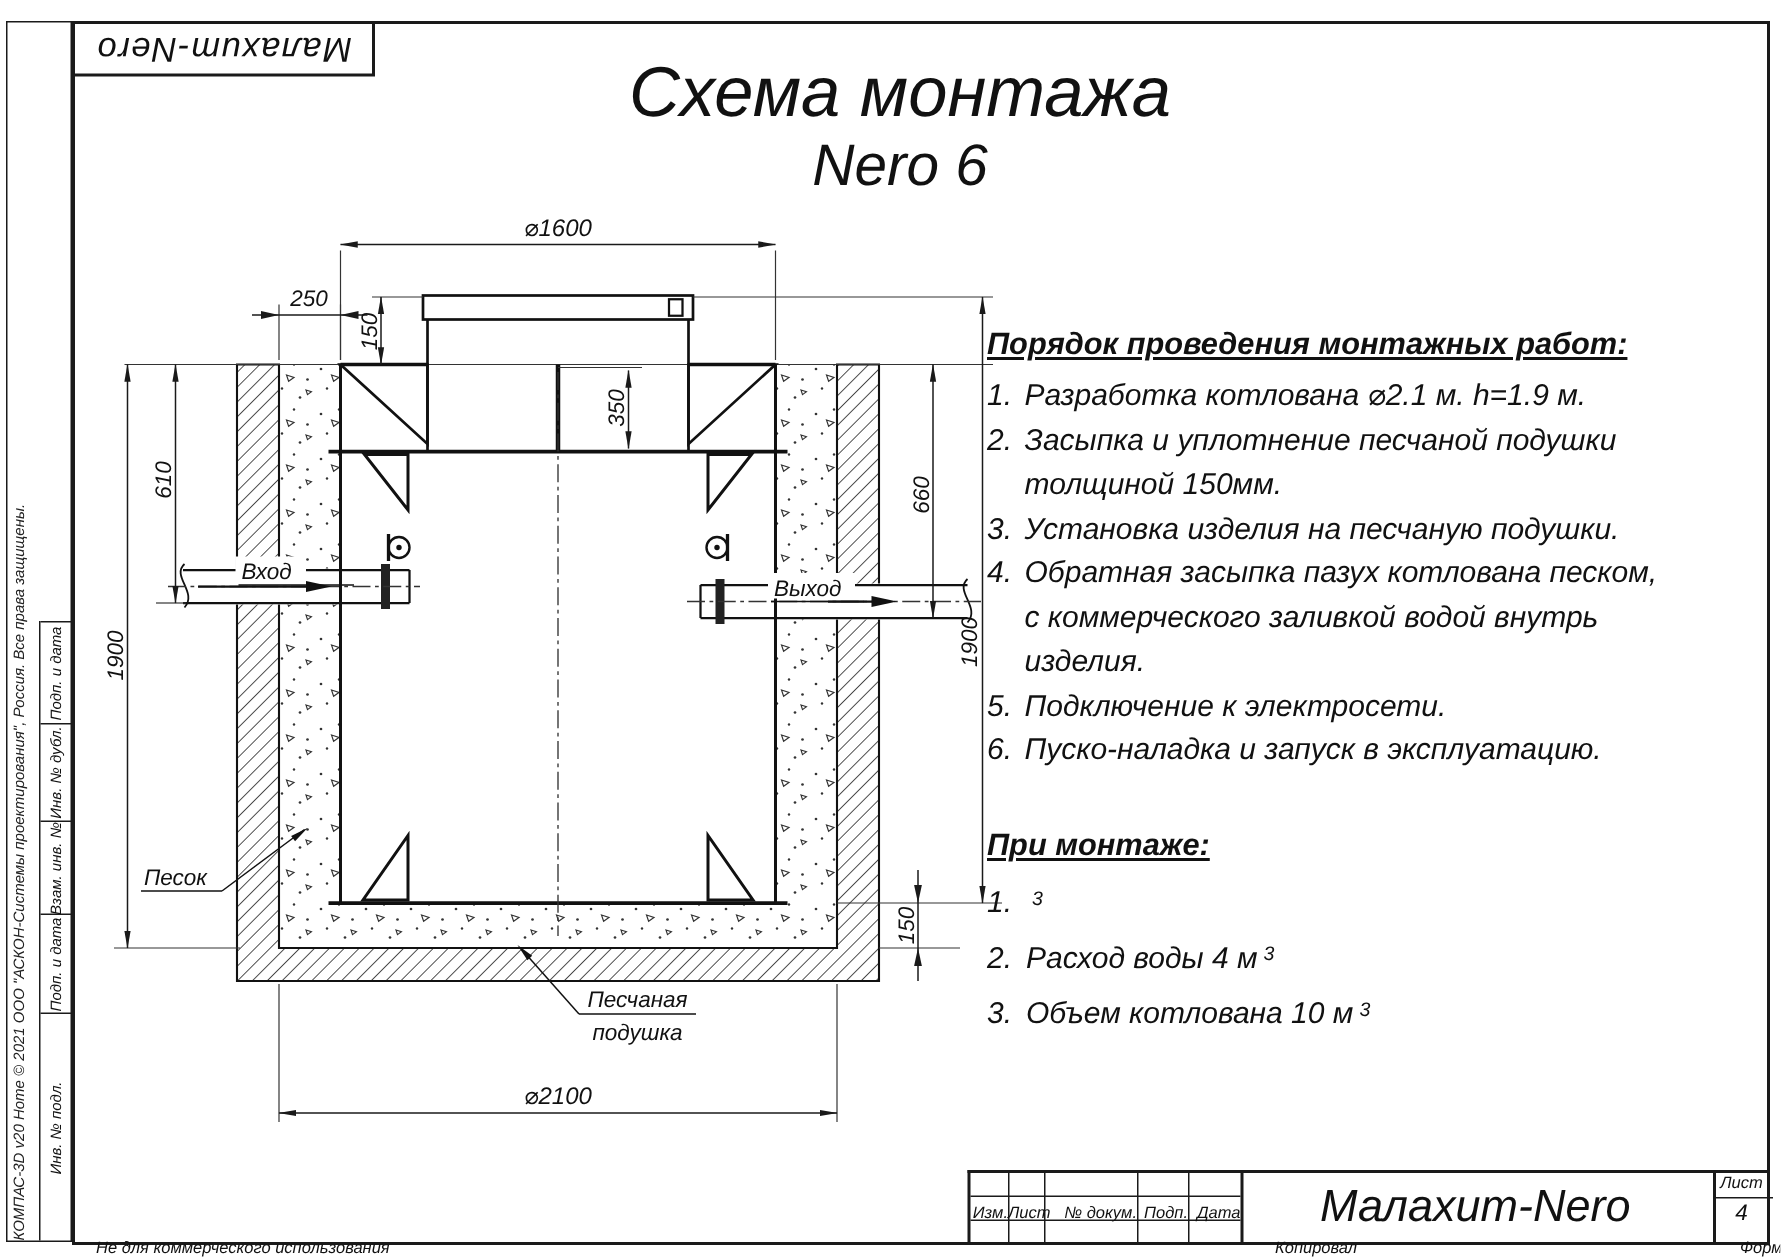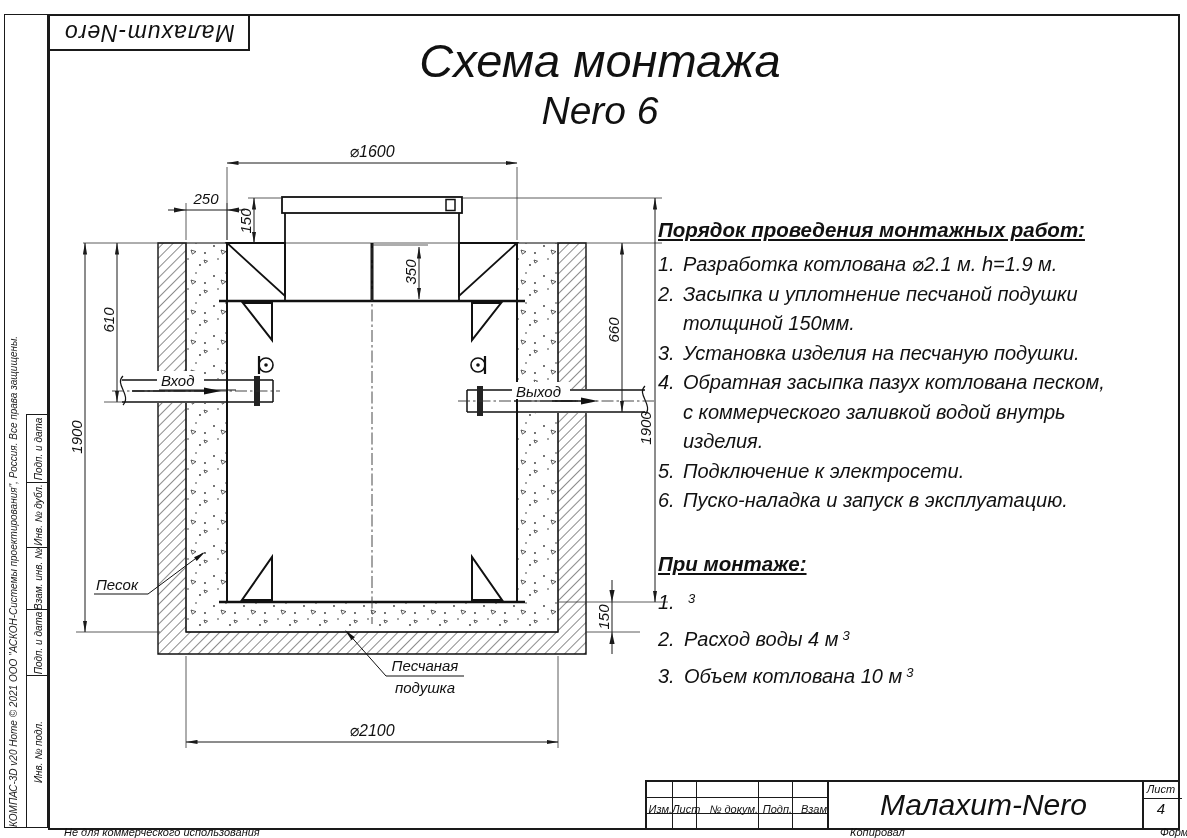--- a/index.html
+++ b/index.html
@@ -303,21 +303,21 @@
     <div class="tb-v" style="left:145px"></div>
     <div class="tb-v thick" style="left:180px"></div>
     <div class="tb-v thick" style="left:495px"></div>
     <div class="tb-h" style="top:15px;width:180px"></div>
     <div class="tb-h" style="top:31px;width:180px"></div>
     <div class="tb-h" style="top:16px;left:495px;width:40px"></div>
     <div class="tb-label" style="left:0;width:25px">Изм.</div>
     <div class="tb-label" style="left:25px;width:24px">Лист</div>
     <div class="tb-label" style="left:49px;width:62px">№ докум.</div>
     <div class="tb-label" style="left:111px;width:34px">Подп.</div>
-    <div class="tb-label" style="left:145px;width:35px">Взам</div>
+    <div class="tb-label" style="left:145px;width:35px">Дата</div>
     <div class="tb-product">Малахит-Nero</div>
     <div class="tb-sheet-label">Лист</div>
     <div class="tb-sheet-num">4</div>
   </div>
 
   <div class="footer-note">Не для коммерческого использования</div>
   <div class="footer-copied">Копировал</div>
   <div class="footer-format">
     <span>Формат</span><span class="fv">А3</span>
   </div>

